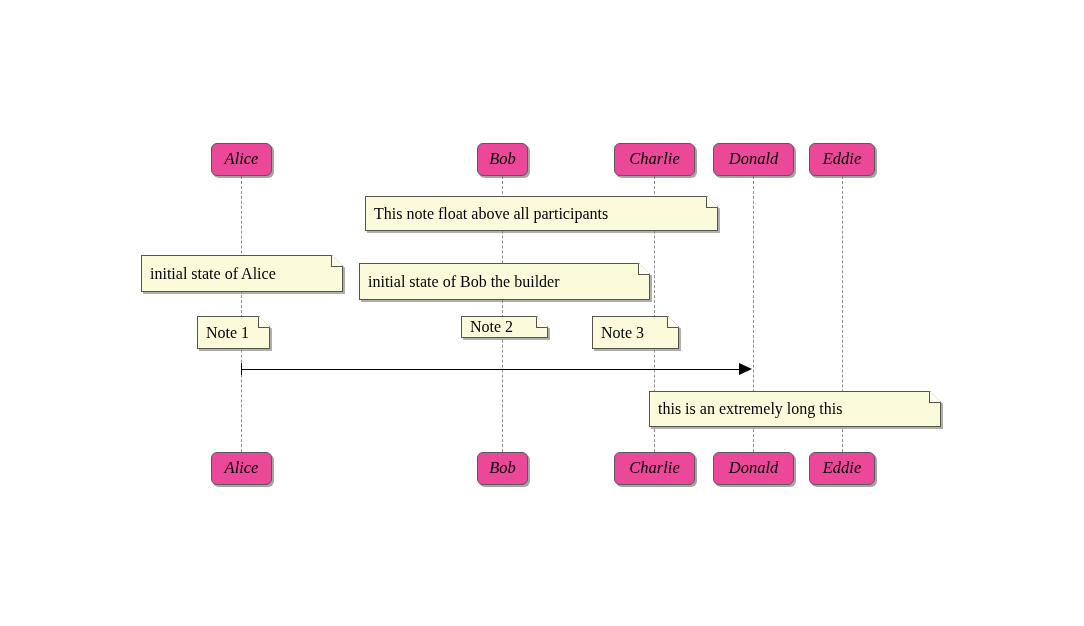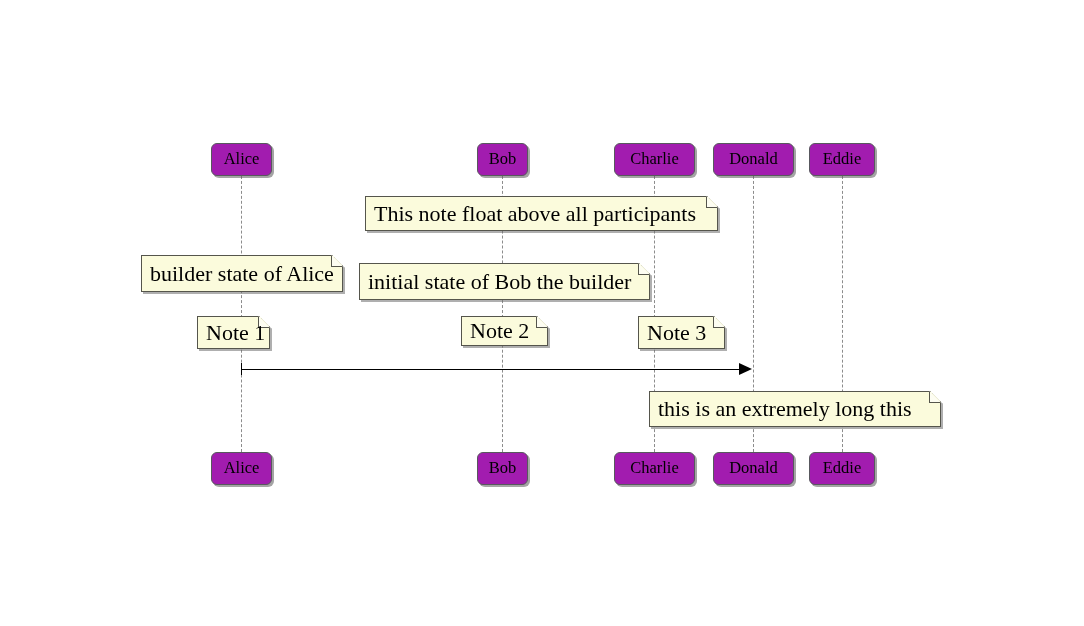--- a/index.html
+++ b/index.html
@@ -21,31 +21,32 @@
     position: absolute;
     width: 0;
     border-left: 1px dashed #8c8c8c;
     z-index: 1;
   }
 
   
   .participant {
     position: absolute;
     box-sizing: border-box;
-    background: #a21caf;
+    background: #ec4899;
     border: 1px solid #58585e;
     border-radius: 6px;
     display: flex;
     align-items: center;
     justify-content: center;
     font-size: 16.5px;
     color: #000000;
     line-height: 1;
     z-index: 5;
     box-shadow: 2px 2px 0 rgba(90,90,90,0.55);
+    font-style: italic;
   }
 
   
   .note {
     position: absolute;
     box-sizing: border-box;
     z-index: 6;
     filter: drop-shadow(2px 2px 0 rgba(110,110,110,0.55));
   }
   .note-body {
@@ -66,21 +67,21 @@
     border-bottom: 1px solid #55554c;
     clip-path: polygon(0 0, 100% 100%, 0 100%);
   }
   .note-text {
     position: absolute;
     inset: 0;
     display: flex;
     align-items: center;
     padding-left: 9px;
     padding-right: 16px;
-    font-size: 22px;
+    font-size: 16px;
     color: #000000;
     white-space: nowrap;
     line-height: 1;
   }
 
   
   .msg-line {
     position: absolute;
     height: 0;
     border-top: 1.4px solid #000000;
@@ -151,42 +152,42 @@
 
   <div class="note" style="left:365px; top:196px; width:353px; height:35px;">
     <div class="note-body"></div>
     <div class="note-fold"></div>
     <div class="note-text">This note float above all participants</div>
   </div>
 
   <div class="note" style="left:141px; top:255px; width:202px; height:37px;">
     <div class="note-body"></div>
     <div class="note-fold"></div>
-    <div class="note-text">builder state of Alice</div>
+    <div class="note-text">initial state of Alice</div>
   </div>
 
   <div class="note" style="left:359px; top:263px; width:291px; height:37px;">
     <div class="note-body"></div>
     <div class="note-fold"></div>
     <div class="note-text">initial state of Bob the builder</div>
   </div>
 
   <div class="note" style="left:197px; top:316px; width:73px; height:33px;">
     <div class="note-body"></div>
     <div class="note-fold"></div>
     <div class="note-text">Note 1</div>
   </div>
 
-  <div class="note" style="left:461px; top:316px; width:87px; height:30px;">
+  <div class="note" style="left:461px; top:316px; width:87px; height:22px;">
     <div class="note-body"></div>
     <div class="note-fold"></div>
     <div class="note-text">Note 2</div>
   </div>
 
-  <div class="note" style="left:638px; top:316px; width:87px; height:33px;">
+  <div class="note" style="left:592px; top:316px; width:87px; height:33px;">
     <div class="note-body"></div>
     <div class="note-fold"></div>
     <div class="note-text">Note 3</div>
   </div>
 
   <div class="note" style="left:649px; top:391px; width:292px; height:36px;">
     <div class="note-body"></div>
     <div class="note-fold"></div>
     <div class="note-text">this is an extremely long this</div>
   </div>

